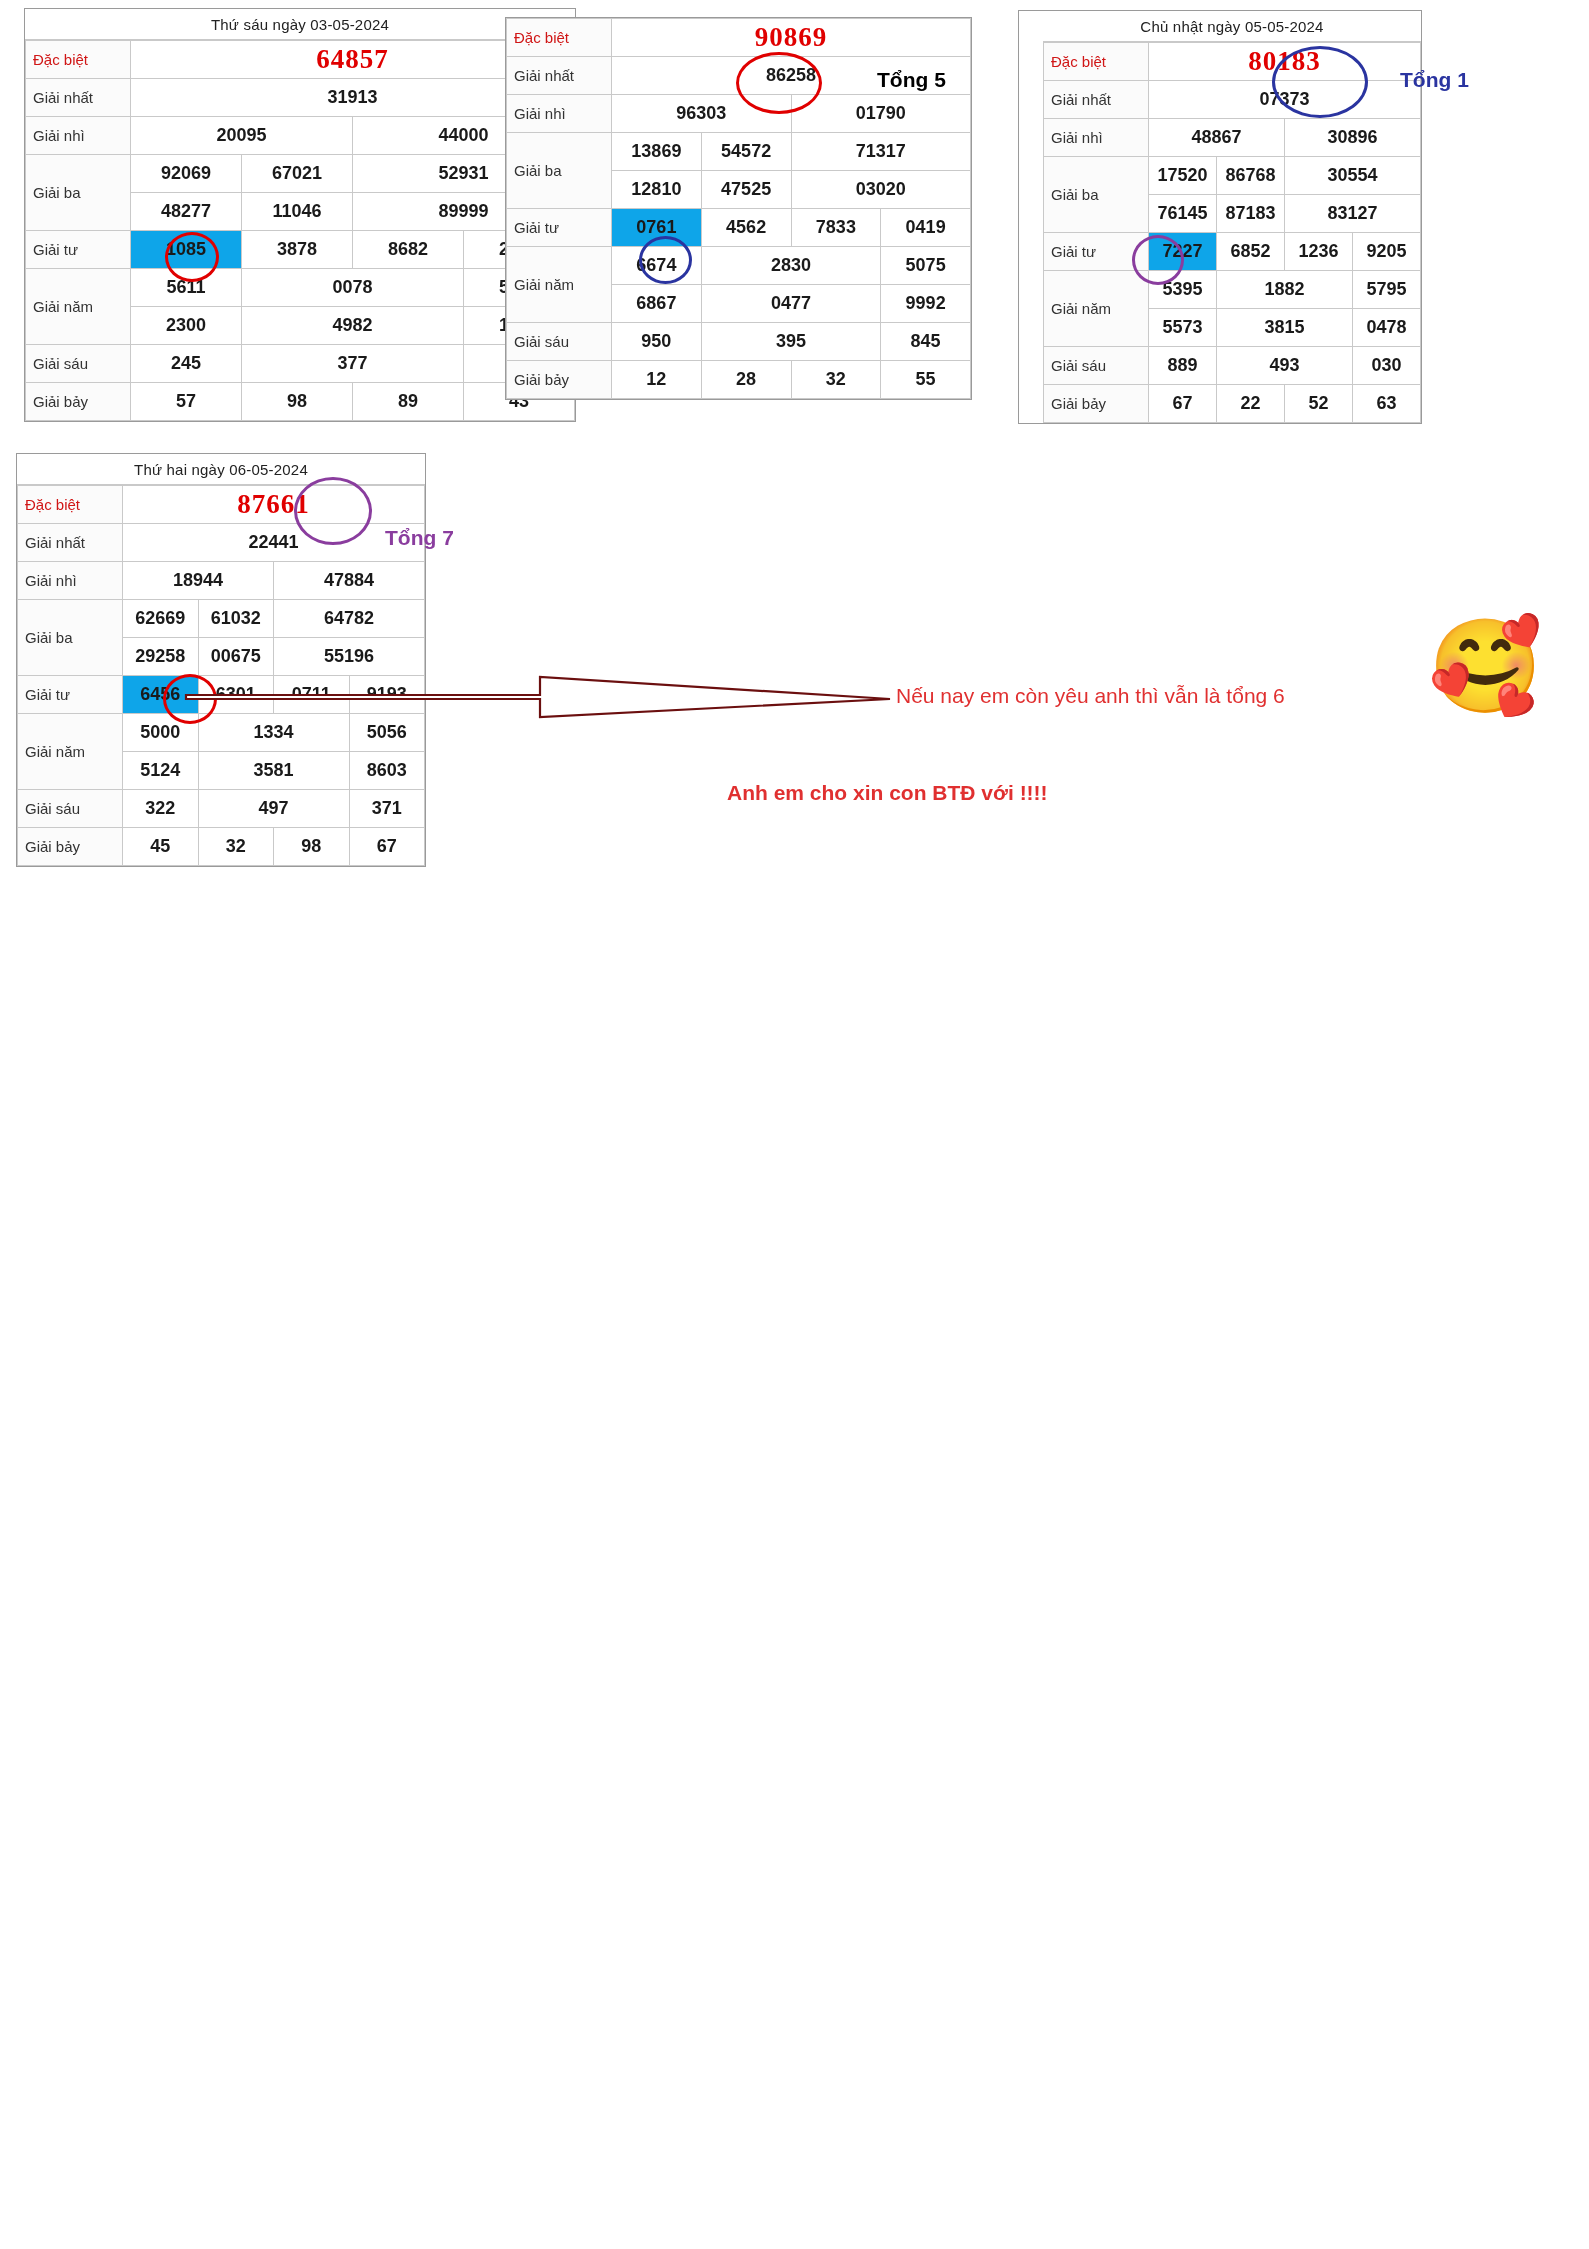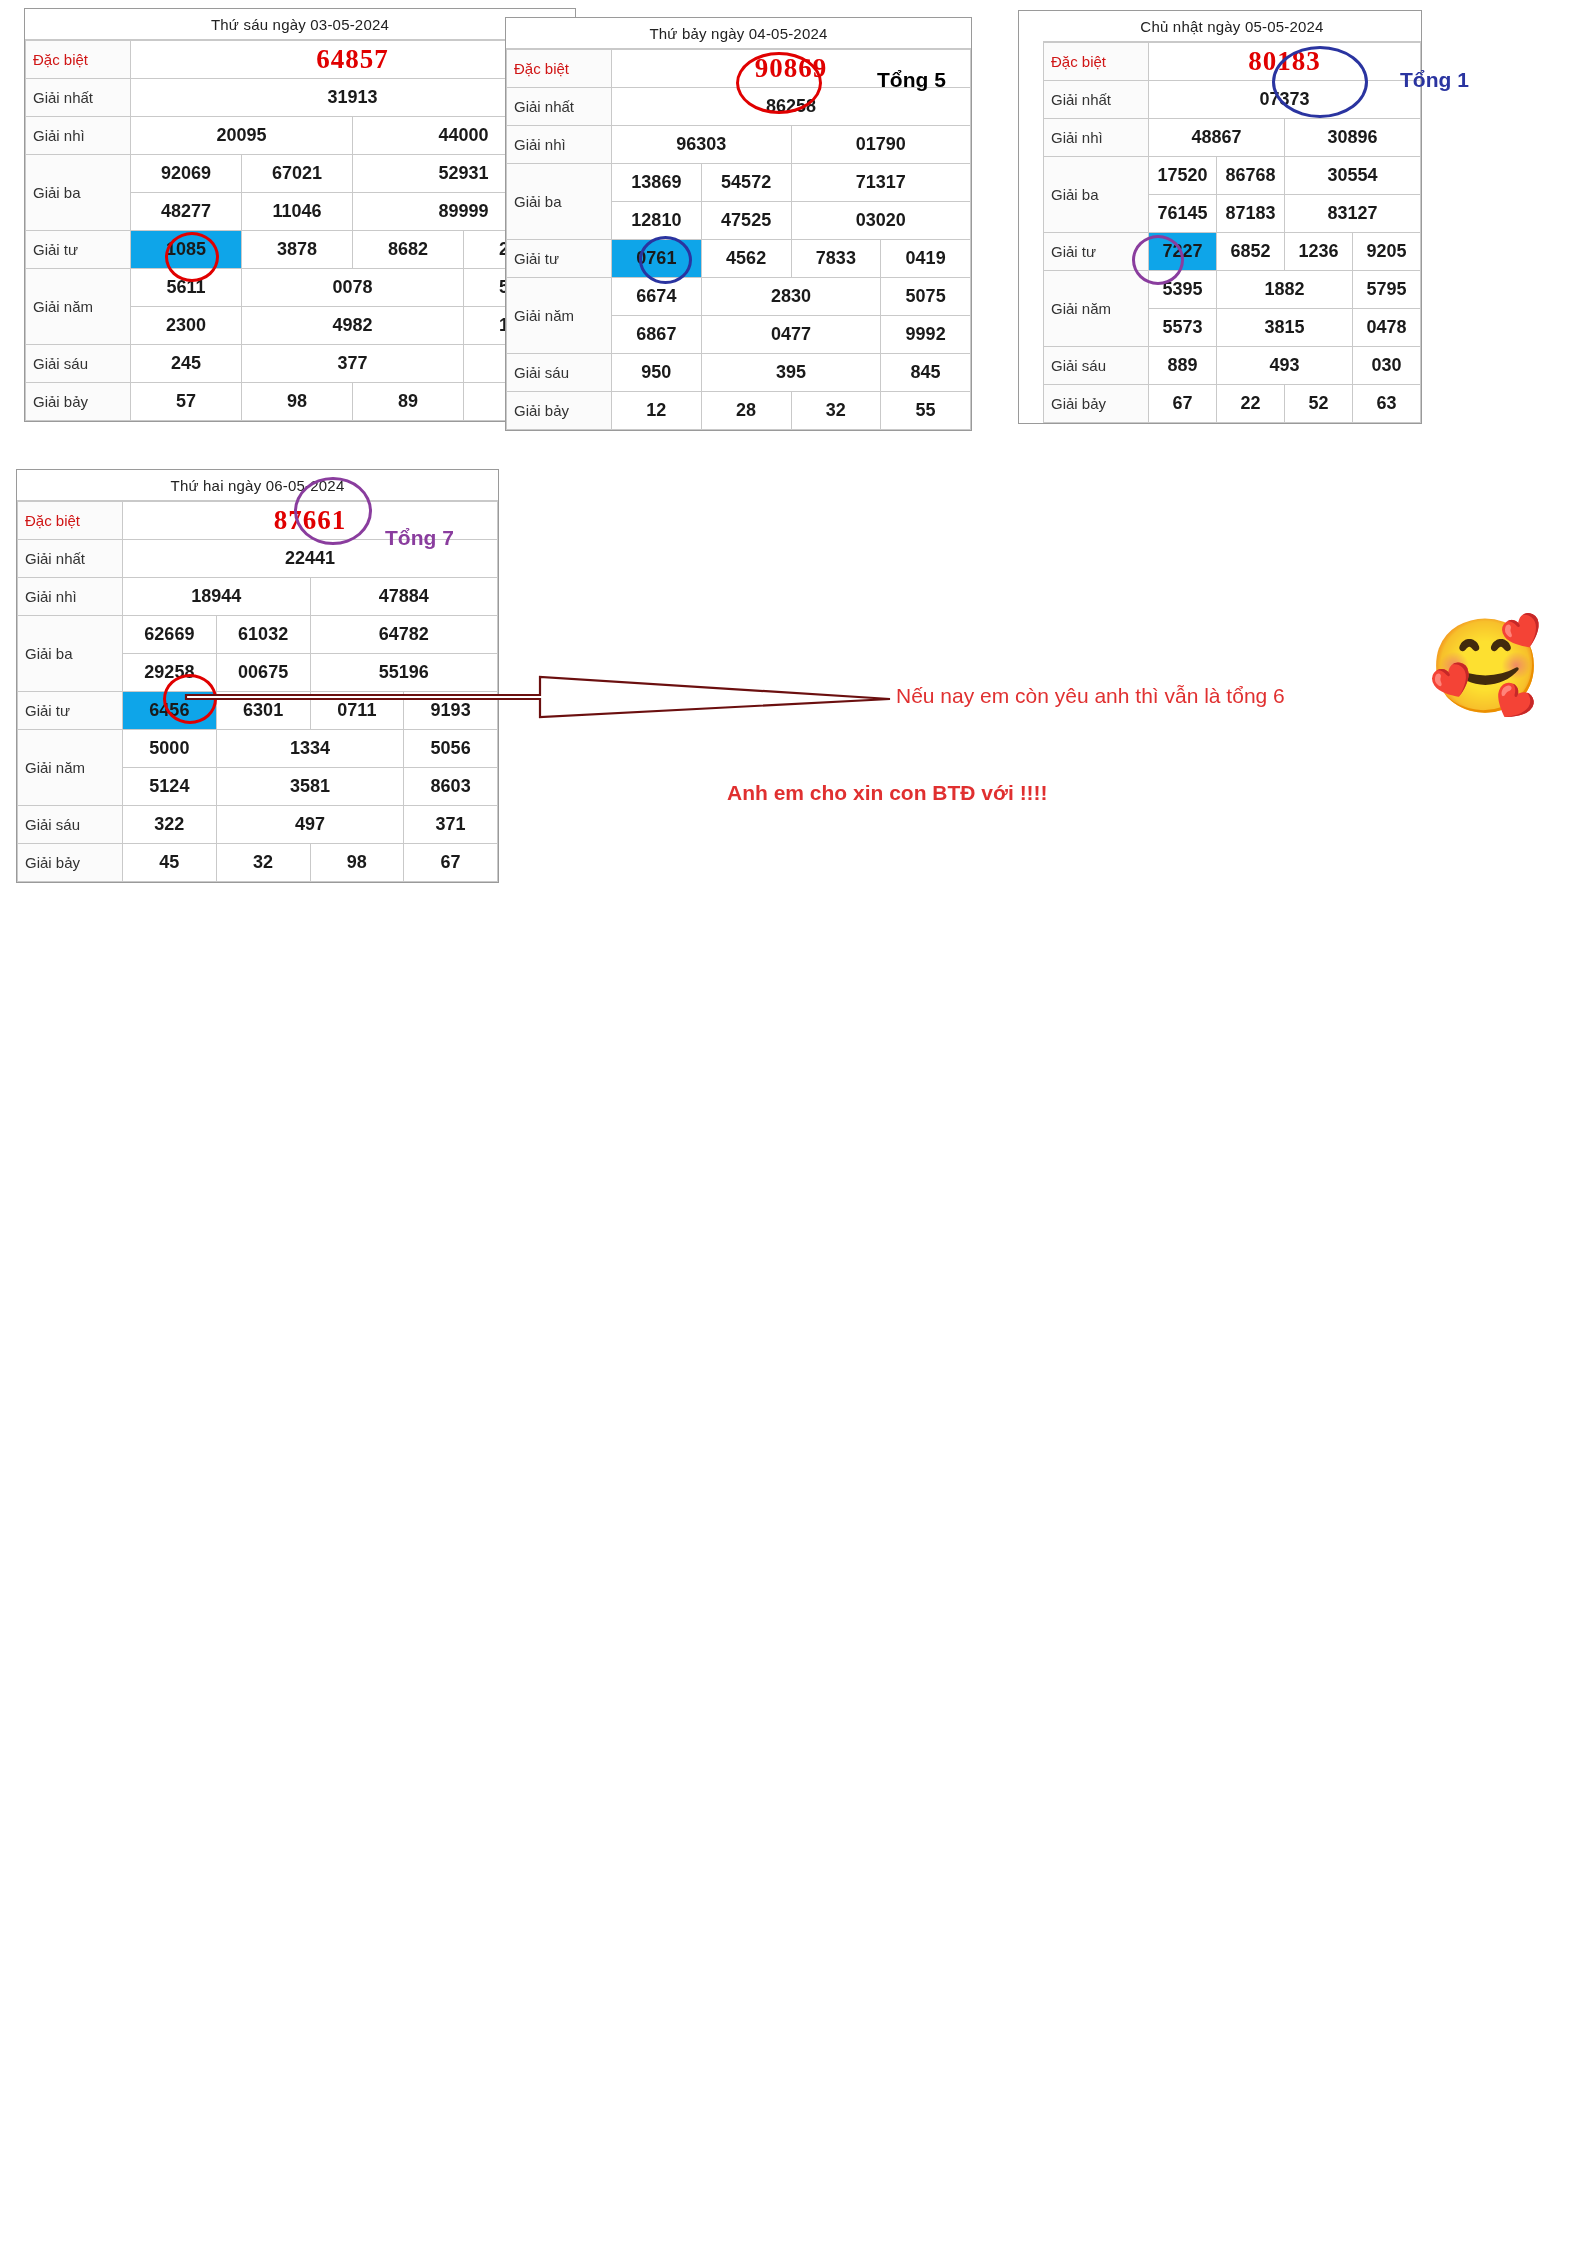--- a/index.html
+++ b/index.html
@@ -164,21 +164,20 @@
       <td>89</td>
       <td>43</td>
     </tr>
   </tbody>
     </table>
 </div>
 
 <div class="circle" style="left:165px; top:232px; width:48px; height:44px; border:3px solid #e00000;"></div>
 
 <div class="board" style="left:505px; top:17px; width:467px;">
-  <div class="title">Thứ bảy ngày 04-05-2024</div>
   <table class="lot">
     <tbody>
         <tr>
       <td class="lbl db">Đặc biệt</td>
       <td class="db-val" colspan="4">90869</td>
     </tr>
     <tr>
       <td class="lbl">Giải nhất</td>
       <td colspan="4">86258</td>
     </tr>
@@ -295,21 +294,21 @@
       <td>52</td>
       <td>63</td>
     </tr>
   </tbody>
     </table>
 </div>
 <div class="circle" style="left:1272px; top:46px; width:90px; height:66px; border:3px solid #2a34a0;"></div>
 <div class="circle" style="left:1132px; top:235px; width:46px; height:44px; border:3px solid #8a3d9e;"></div>
 <div class="tong" style="left:1400px; top:68px; color:#2a34a0;">Tổng 1</div>
 
-<div class="board" style="left:16px; top:469px; width:483px;">
+<div class="board" style="left:16px; top:453px; width:410px;">
   <div class="title">Thứ hai ngày 06-05-2024</div>
   <table class="lot">
     <tbody>
         <tr>
       <td class="lbl db">Đặc biệt</td>
       <td class="db-val" colspan="4">87661</td>
     </tr>
     <tr>
       <td class="lbl">Giải nhất</td>
       <td colspan="4">22441</td>

